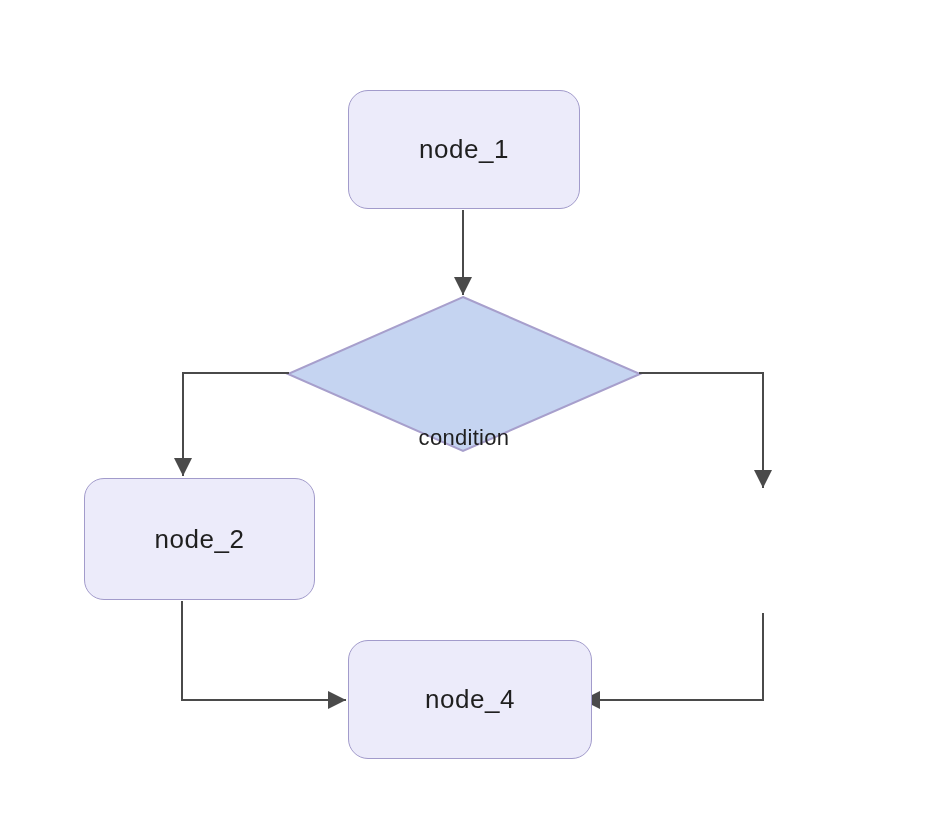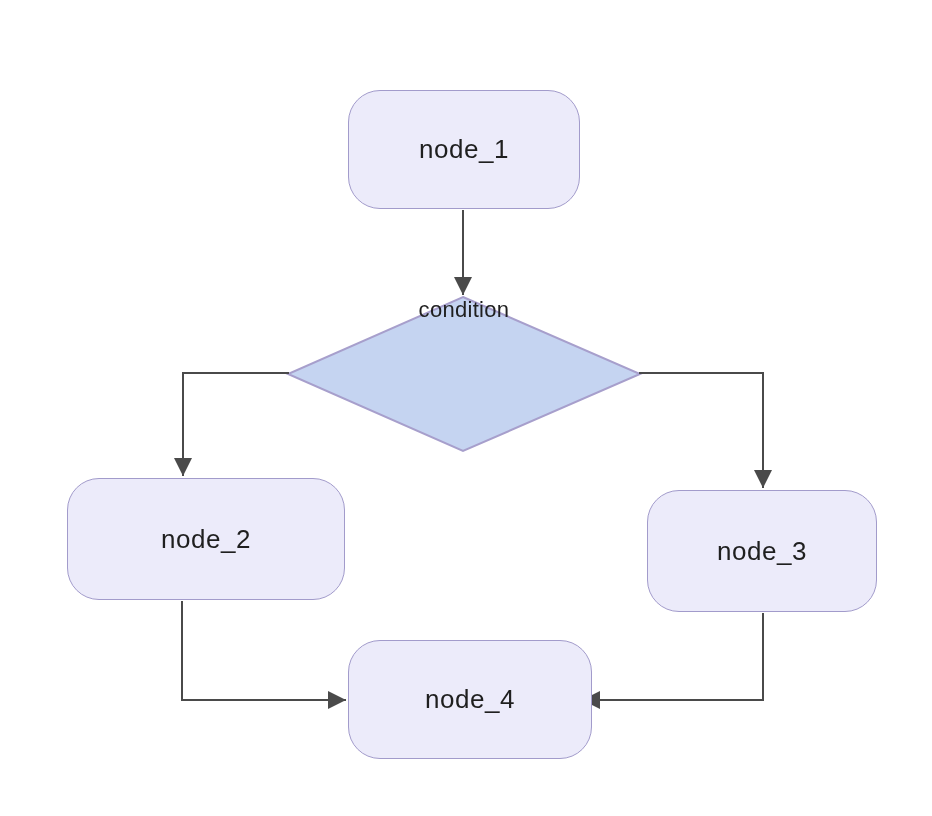--- a/index.html
+++ b/index.html
@@ -33,40 +33,40 @@
   .diamond-shape {
     fill: var(--decision-fill, #c5d4f1);
     stroke: var(--decision-border, #a79fcc);
     stroke-width: 2;
   }
   .flow-node {
     position: absolute;
     box-sizing: border-box;
     background: var(--node-fill, #ecebfa);
     border: 1.5px solid var(--node-border, #a29bcb);
-    border-radius: 32px;
+    border-radius: 20px;
     display: flex;
     align-items: center;
     justify-content: center;
     color: var(--text, #1f1f1f);
     font-size: 26px;
     letter-spacing: 0.5px;
   }
   .node-1 { left: 348px; top:  90px; width: 232px; height: 119px; }
-  .node-2 { left:  67px; top: 478px; width: 278px; height: 122px; text-align: right; }
+  .node-2 { left:  84px; top: 478px; width: 231px; height: 122px; text-align: right; }
   .node-3 { left: 647px; top: 490px; width: 230px; height: 122px; }
   .node-4 { left: 348px; top: 640px; width: 244px; height: 119px; }
   .diamond-label {
     position: absolute;
     left: 288px;
     top: 297px;
     width: 352px;
     height: 154px;
     display: flex;
-    align-items: flex-start;
+    align-items: flex-end;
     justify-content: center;
     color: var(--text, #1f1f1f);
     font-size: 22px;
     letter-spacing: 0.3px;
     pointer-events: none;
   }
 </style>
 </head>
 <body>
 
@@ -97,21 +97,18 @@
   </div>
 
   <div class="diamond-label">
     <span>condition</span>
   </div>
 
   <div class="flow-node node-2">
     <span>node_2</span>
   </div>
 
-  <div class="flow-node node-3">
-    <span>node_3</span>
-  </div>
 
   <div class="flow-node node-4">
     <span>node_4</span>
   </div>
 
 </div>
 
 </body></html>

